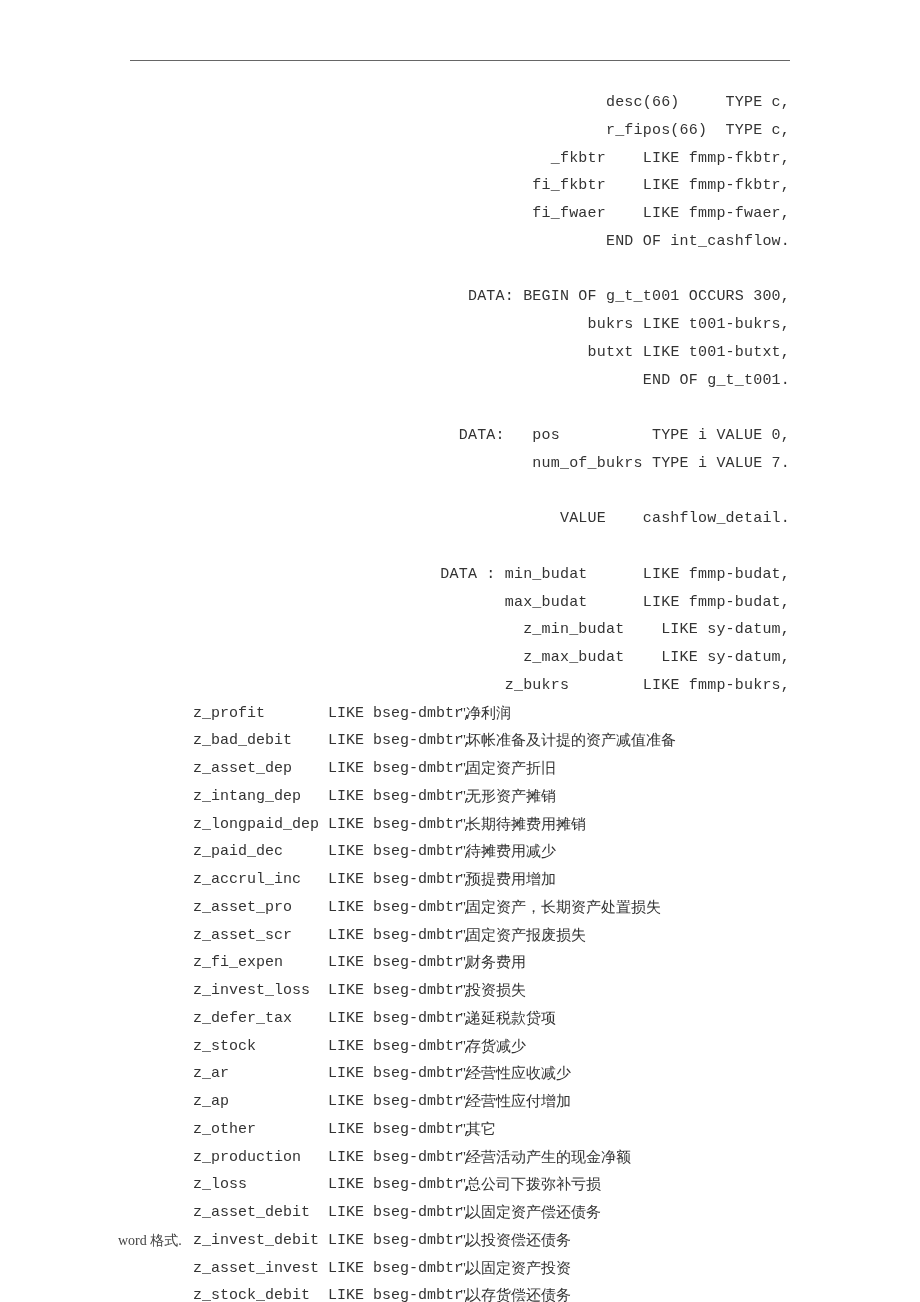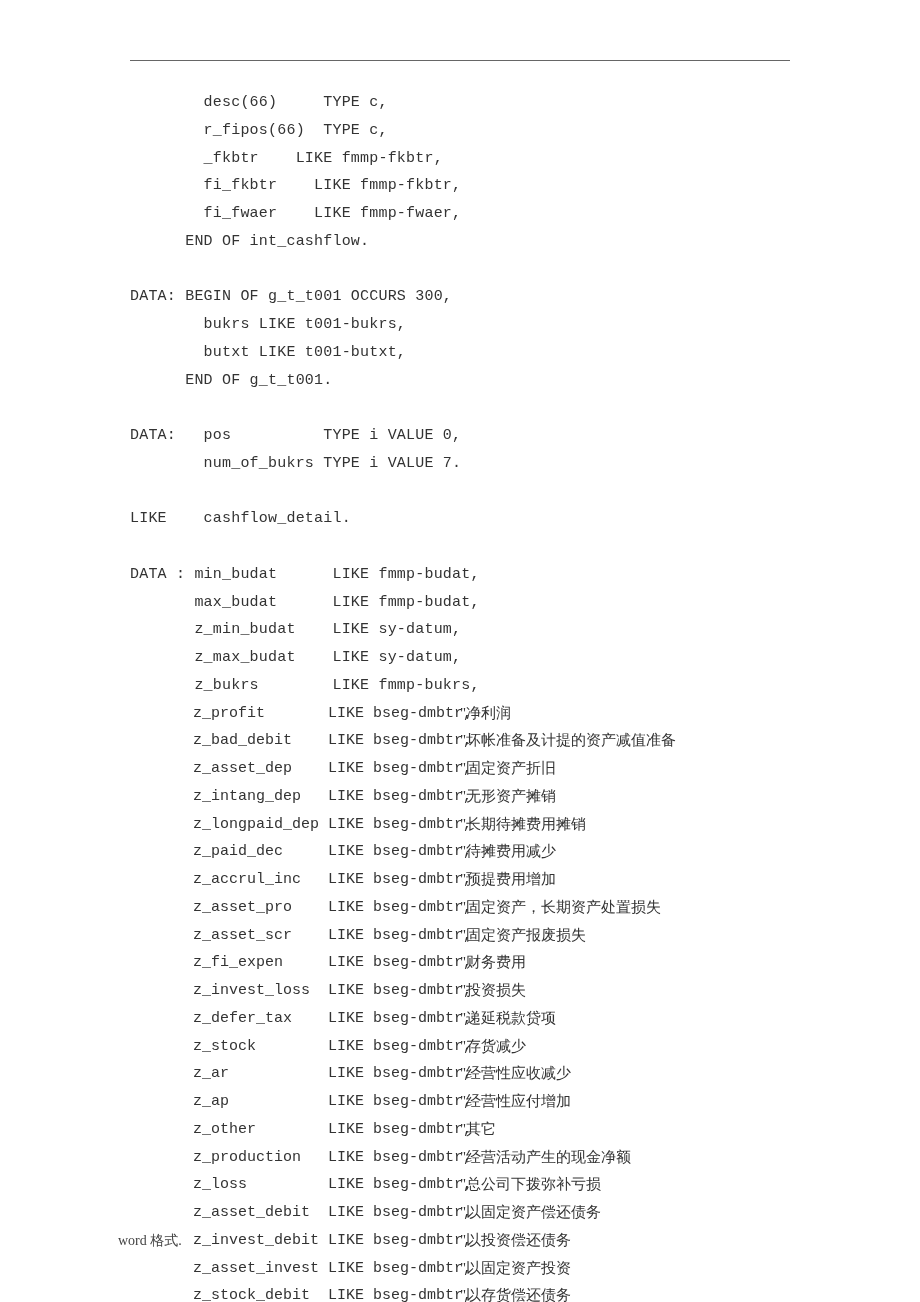--- a/index.html
+++ b/index.html
@@ -14,20 +14,21 @@
       position: relative;
       line-height: 1.85;
     }
     .divider {
       border-top: 1px solid #666;
       margin-bottom: 28px;
     }
     .code-block {
       white-space: pre;
       letter-spacing: 0.2px;
+      text-align: right;
     }
     .row {
       display: flex;
     }
     .col1 { width: 330px; white-space: pre; }
     .col2 { font-family: "SimSun", "宋体", serif; }
     .footer {
       position: absolute;
       bottom: 48px;
       left: 118px;
@@ -51,21 +52,21 @@
       END OF int_cashflow.</div>
 <br>
 <div class="code-block">DATA: BEGIN OF g_t_t001 OCCURS 300,
         bukrs LIKE t001-bukrs,
         butxt LIKE t001-butxt,
       END OF g_t_t001.</div>
 <br>
 <div class="code-block">DATA:   pos          TYPE i VALUE 0,
         num_of_bukrs TYPE i VALUE 7.</div>
 <br>
-<div class="code-block">LIKE    cashflow_detail.</div>
+<div class="code-block">VALUE    cashflow_detail.</div>
 <br>
 <div class="code-block">DATA : min_budat      LIKE fmmp-budat,
        max_budat      LIKE fmmp-budat,
        z_min_budat    LIKE sy-datum,
        z_max_budat    LIKE sy-datum,
        z_bukrs        LIKE fmmp-bukrs,</div>
 
 <div id="rows-container">
     <div class="row">
       <div class="col1">       z_profit       LIKE bseg-dmbtr,</div>

